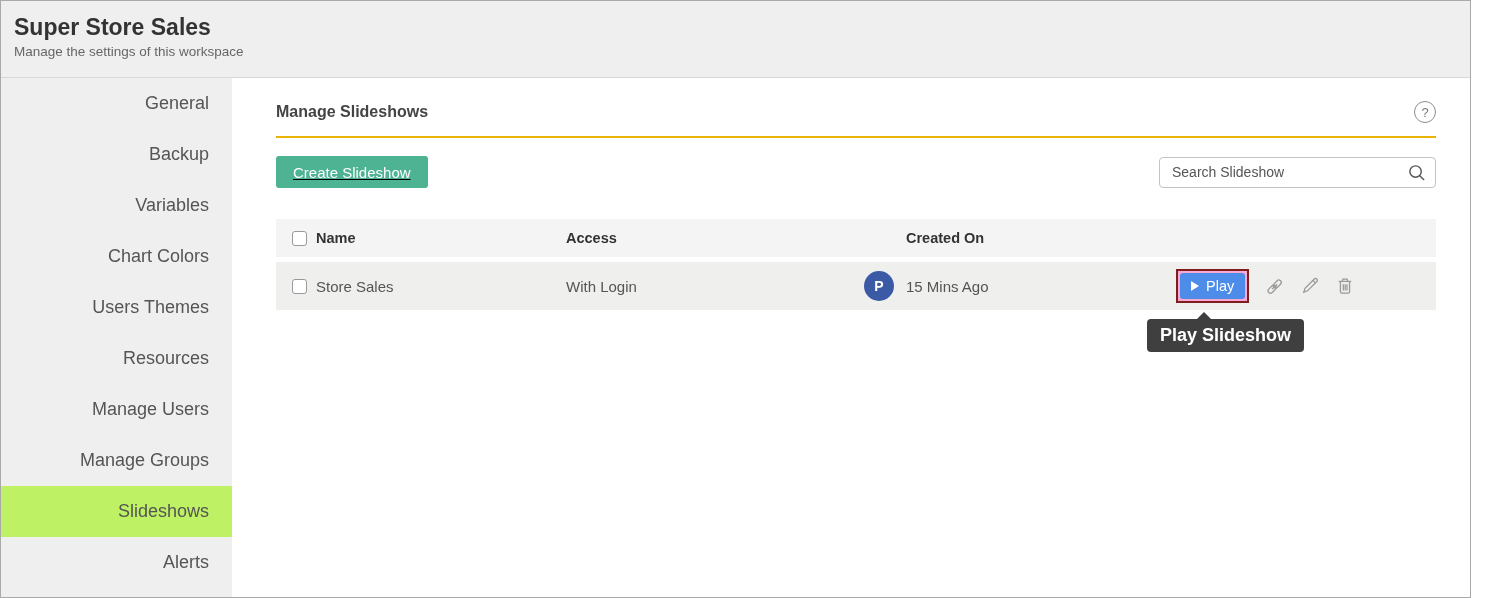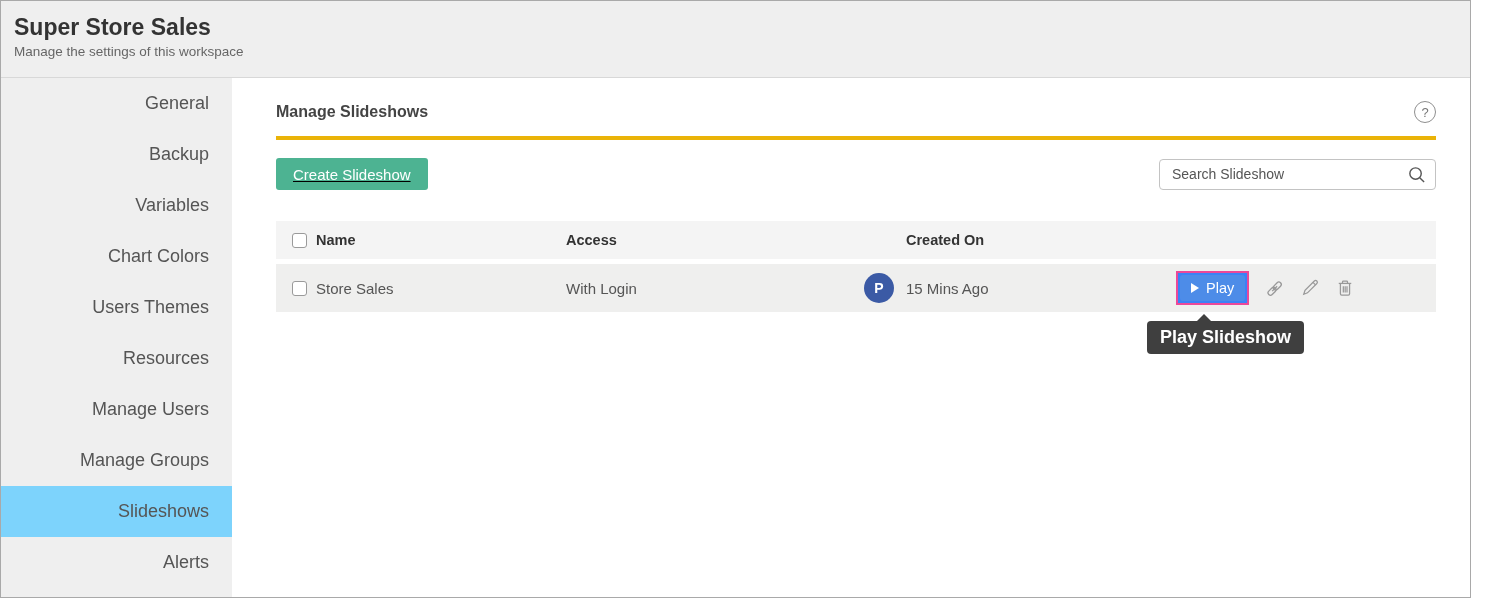--- a/index.html
+++ b/index.html
@@ -24,27 +24,27 @@
   .subtitle { font-size:13.5px; color:#666; margin-top:3px; }
 
   
   .bodywrap { display:flex; height:519px; }
 
   .sidebar { width:231px; background:#efefef; flex:none; }
   .side-item {
     height:51px; display:flex; align-items:center; justify-content:flex-end;
     padding-right:23px; font-size:18px; color:#555; cursor:pointer;
   }
-  .side-item.selected { background:#7dd3fc; }
+  .side-item.selected { background:#bef264; }
 
   .content { flex:1; position:relative; padding:0 34px 0 44px; }
 
   .heading-row {
     padding-top:23px; padding-bottom:13px;
-    border-bottom:4px solid #eab308;
+    border-bottom:2px solid #eab308;
     display:flex; align-items:center; justify-content:space-between;
   }
   .page-heading { font-size:16px; font-weight:bold; color:#444; }
   .help {
     width:22px; height:22px; border:1px solid #8f8f8f; border-radius:50%;
     color:#777; font-size:13px; display:flex; align-items:center; justify-content:center;
     cursor:pointer; background:transparent;
   }
 
   .toolbar { margin-top:18px; display:flex; align-items:center; justify-content:space-between;text-decoration:underline; }
@@ -81,21 +81,21 @@
     color:#fff; font-size:14px; font-weight:bold;
     display:flex; align-items:center; justify-content:center; flex:none;
   }
   .created-text { margin-left:12px; }
 
   .actions {
     position:absolute; left:900px; top:50%; transform:translateY(-50%);
     display:flex; align-items:center;
   }
   .play-outline {
-    border:2px solid #ec4899; background:#3b82f6; padding:2px; cursor:pointer;
+    border:2px solid #7f1d1d; background:#f9a8d4; padding:2px; cursor:pointer;
   }
   .btn-play {
     background:#4d8ce8; color:#fff; border:none; border-radius:3px;
     height:26px; padding:0 11px; font-size:14.5px; font-family:inherit;
     display:flex; align-items:center; gap:7px; cursor:pointer;
   }
   .icon-btn { margin-left:15px; cursor:pointer; display:flex; align-items:center; }
 
   
   .tooltip {

